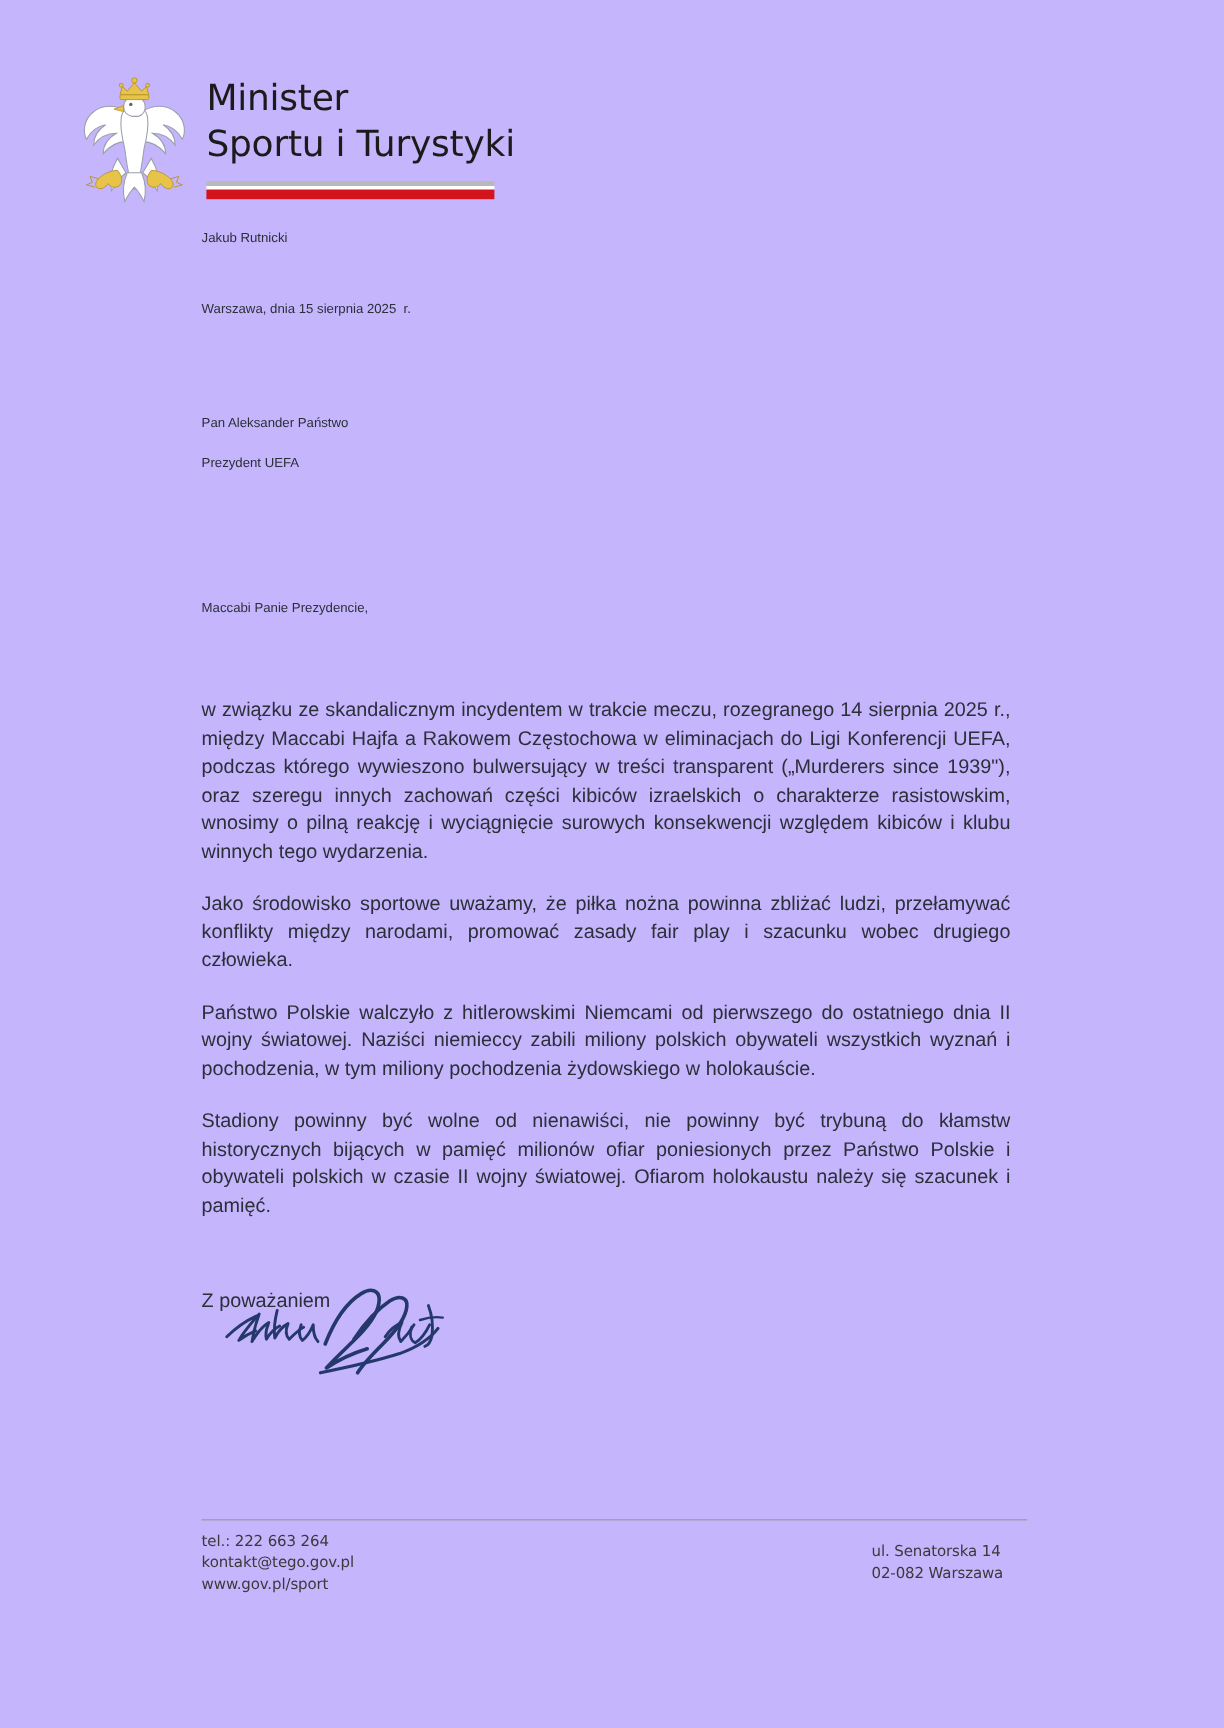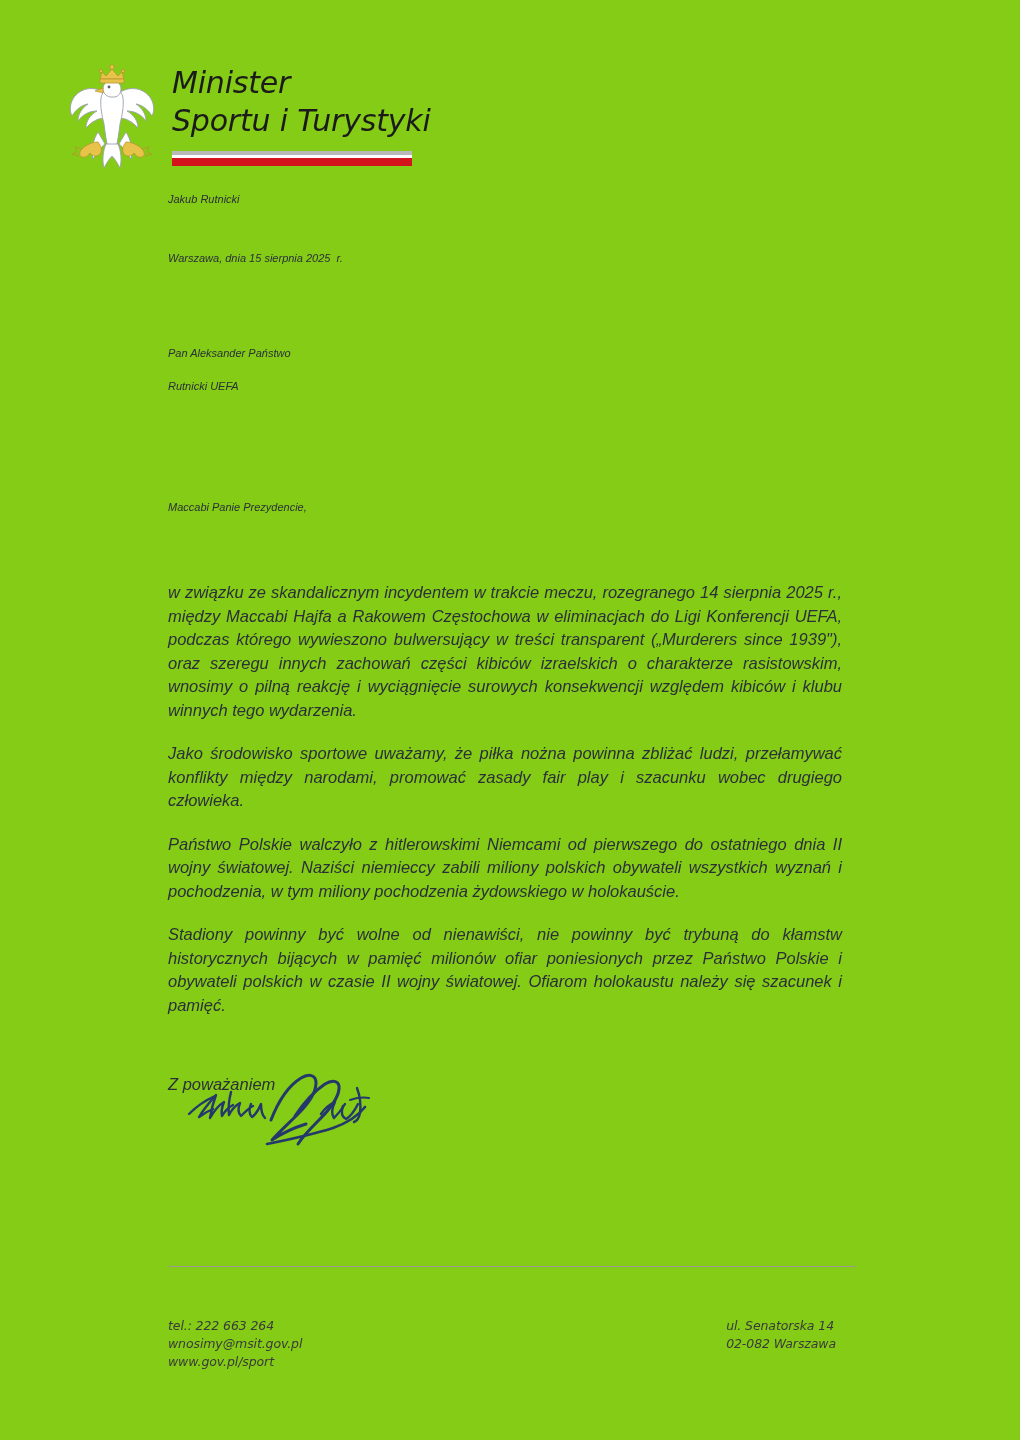--- a/index.html
+++ b/index.html
@@ -13,22 +13,21 @@
     height: 1440px;
     position: relative;
     font-family: "Liberation Sans", sans-serif;
     color: #2b2f38;
     overflow: hidden;
   }
 
   .page {
     position: absolute;
     inset: 0;
-    background: #84cc16;
-    font-style: italic;
+    background: #c4b5fd;
   }
 
   
   .letterhead {
     position: absolute;
     left: 60px;
     top: 58px;
     display: flex;
     align-items: flex-start;
   }
@@ -122,28 +121,29 @@
     position: absolute;
     left: 168px;
     top: 1266px;
     width: 688px;
     height: 1px;
     background: #9a9a9a;
   }
   .footer {
     position: absolute;
     left: 168px;
-    top: 1317px;
+    top: 1275px;
     width: 688px;
     display: flex;
     justify-content: space-between;
     font-family: "DejaVu Sans", sans-serif;
     font-size: 12.5px;
     line-height: 18px;
     color: #3a3a3a;
+    align-items: center;
   }
   .footer-col { white-space: nowrap; }
   .footer-col.right { text-align: left; margin-right: 20px; }
   .footer-col div { letter-spacing: -0.1px; }
 </style>
 </head>
 <body>
 
 <div class="page">
 
@@ -207,21 +207,21 @@
 
     <p class="meta-line">Jakub Rutnicki</p>
     <div class="spacer-lg"></div>
     <p class="meta-line">Warszawa, dnia 15 sierpnia 2025  r.</p>
 
     <div class="spacer-xl"></div>
     <div class="spacer-md"></div>
 
     <p class="meta-line">Pan Aleksander Państwo</p>
     <div class="spacer-xs"></div>
-    <p class="meta-line">Rutnicki UEFA</p>
+    <p class="meta-line">Prezydent UEFA</p>
 
     <div class="spacer-xl"></div>
     <div class="spacer-xl"></div>
     <div class="spacer-xs"></div>
 
     <p class="meta-line">Maccabi Panie Prezydencie,</p>
 
     <div class="spacer-xl"></div>
     <div class="spacer-sm"></div>
 
@@ -255,21 +255,21 @@
         <path d="M92 82 C112 78 136 73 158 66 C172 61 183 54 190 45" stroke-width="2.6"></path>
       </g>
     </svg>
   </div>
 
   <div class="footer-rule"></div>
 
   <div class="footer">
     <div class="footer-col left">
       <div>tel.: 222 663 264</div>
-      <div>wnosimy@msit.gov.pl</div>
+      <div>kontakt@tego.gov.pl</div>
       <div>www.gov.pl/sport</div>
     </div>
     <div class="footer-col right">
       <div>ul. Senatorska 14</div>
       <div>02-082 Warszawa</div>
     </div>
   </div>
 
 </div>
 

